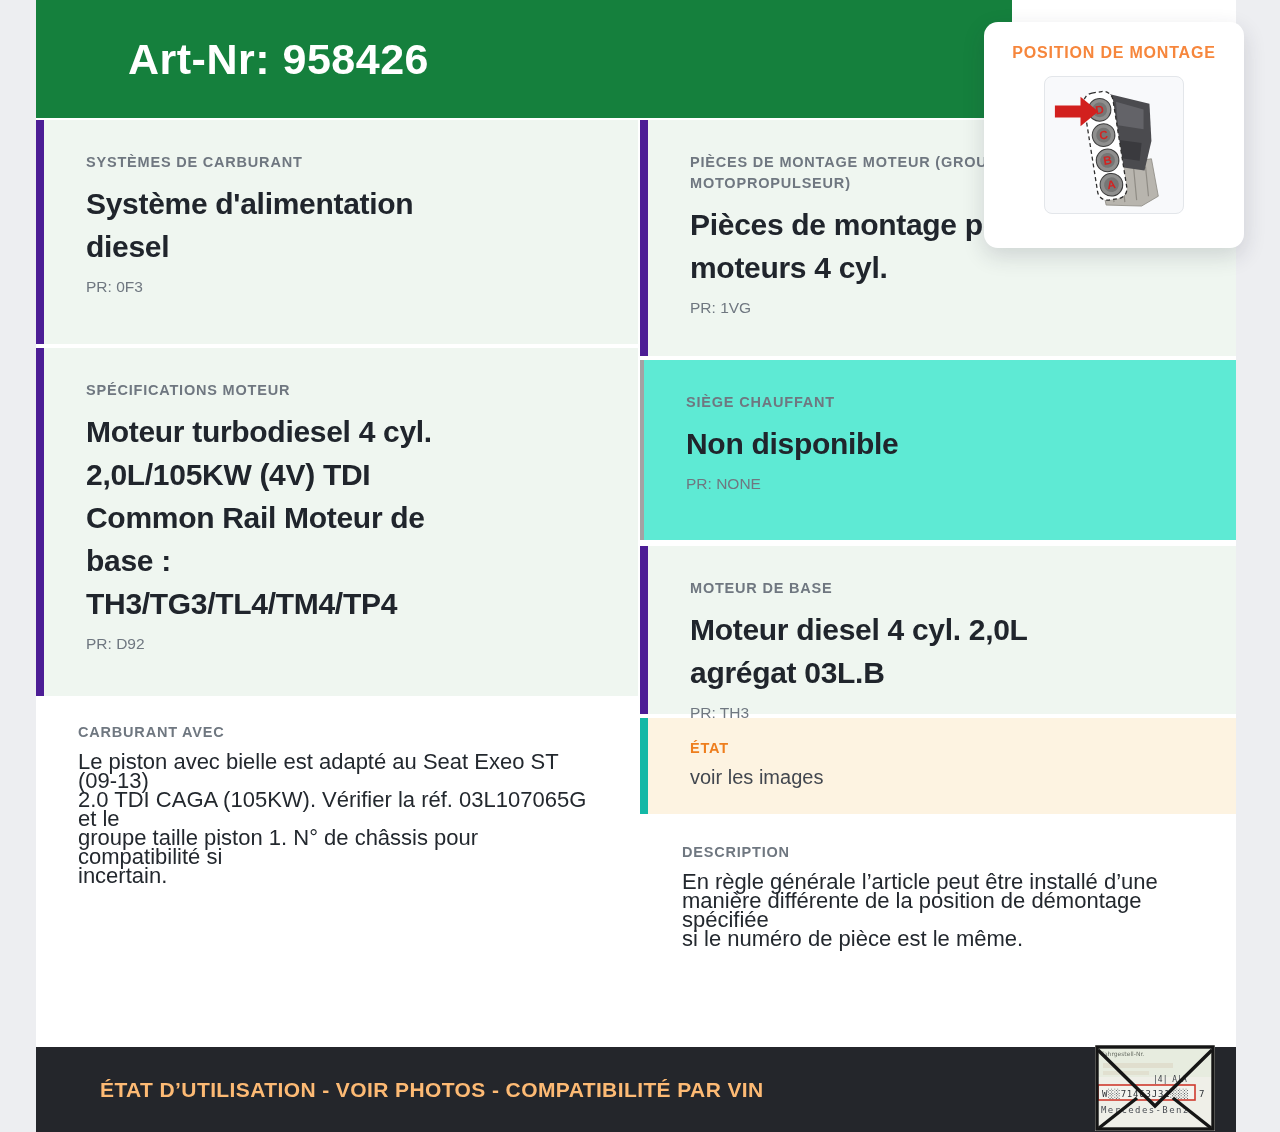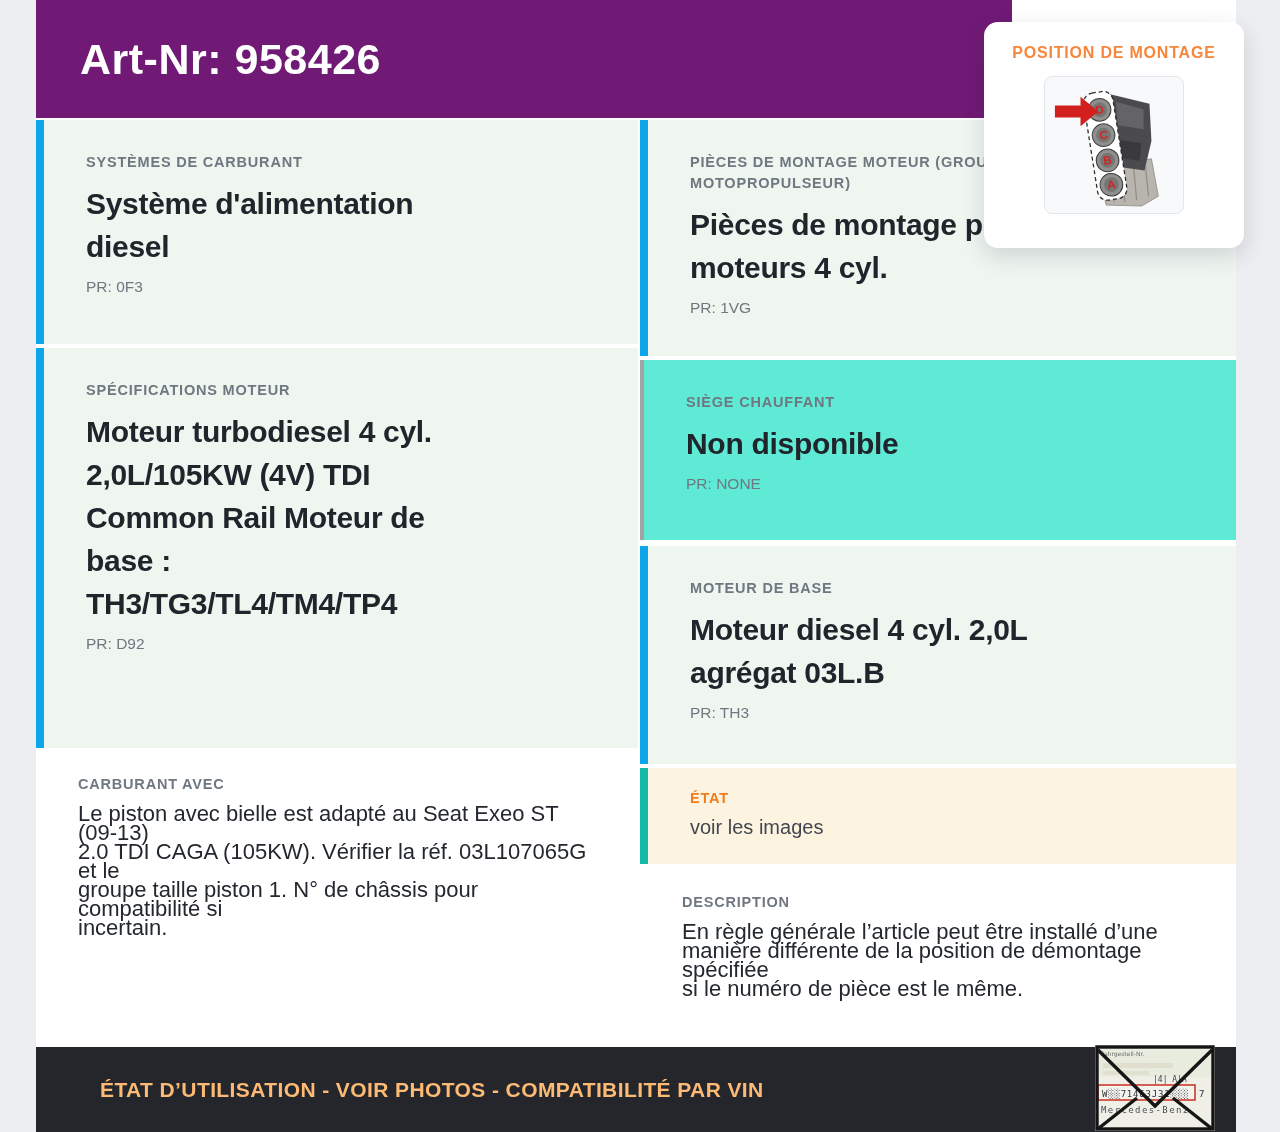--- a/index.html
+++ b/index.html
@@ -2,38 +2,38 @@
 <html><head>
 <meta charset="utf-8">
 <style>
   * { margin:0; padding:0; box-sizing:border-box; }
   html,body { background:#EDEEF1; }
   body { font-family:"Liberation Sans","DejaVu Sans",sans-serif; }
   .page { position:relative; width:1280px; height:1132px; background:#EDEEF1; overflow:hidden; }
   .canvas { position:absolute; left:36px; top:0; width:1200px; height:1132px; background:#ffffff; }
 
   
-  .topbar { position:absolute; left:0; top:0; width:976px; height:118px; background:#701a75;
-            display:flex; align-items:center; padding-left:44px; }
+  .topbar { position:absolute; left:0; top:0; width:976px; height:118px; background:#15803d;
+            display:flex; align-items:center; padding-left:92px; }
   .topbar h1 { color:#ffffff; font-size:43px; font-weight:700; letter-spacing:0.5px; }
 
   
   .content { position:absolute; left:0; top:120px; width:1200px; display:flex; gap:2px; }
   .col-left  { width:602px; }
   .col-right { width:596px; }
 
   .card { position:relative; padding:32px 40px 0 42px; }
-  .card.v-green  { background:#EFF6F0; border-left:8px solid #0ea5e9; }
+  .card.v-green  { background:#EFF6F0; border-left:8px solid #4c1d95; }
   .card.v-red    { background:#5eead4; border-left:4px solid #a3a3a3; }
   .card.v-amber  { background:#FDF3E1; border-left:8px solid #14b8a6; }
   .card.v-plain  { background:#ffffff; padding-top:22px; }
   .mb4 { margin-bottom:4px; } .mb6 { margin-bottom:6px; }
 
-  .h-l1{height:224px;} .h-l2{height:400px;} .h-l3{height:168px;} .h-l4{height:168px;}
-  .h-r1{height:236px;} .h-r2{height:180px;} .h-r3{height:218px;} .h-r4{height:96px; padding-top:20px;} .h-r5{height:170px;}
+  .h-l1{height:224px;} .h-l2{height:348px;} .h-l3{height:168px;} .h-l4{height:168px;}
+  .h-r1{height:236px;} .h-r2{height:180px;} .h-r3{height:168px;} .h-r4{height:96px; padding-top:20px;} .h-r5{height:170px;}
 
   .card-label { font-size:14.5px; font-weight:700; color:#6F7780; letter-spacing:0.8px;
                 white-space:pre-line; line-height:21px; }
   .card-title { margin-top:9px; font-size:30px; font-weight:700; color:#20252C;
                 line-height:43px; letter-spacing:-0.3px; white-space:pre-line; }
   .card-pr    { margin-top:8px; font-size:15.5px; color:#6F7780; line-height:22px; }
   .card-body  { margin-top:9px; font-size:22px; font-weight:500; color:#23282E;
                 line-height:19px; white-space:pre-line; }
   .etat-label { color:#EE7E1E; }
   .etat-link  { display:inline-block; margin-top:7px; font-size:20px; color:#42474F; cursor:pointer; }

